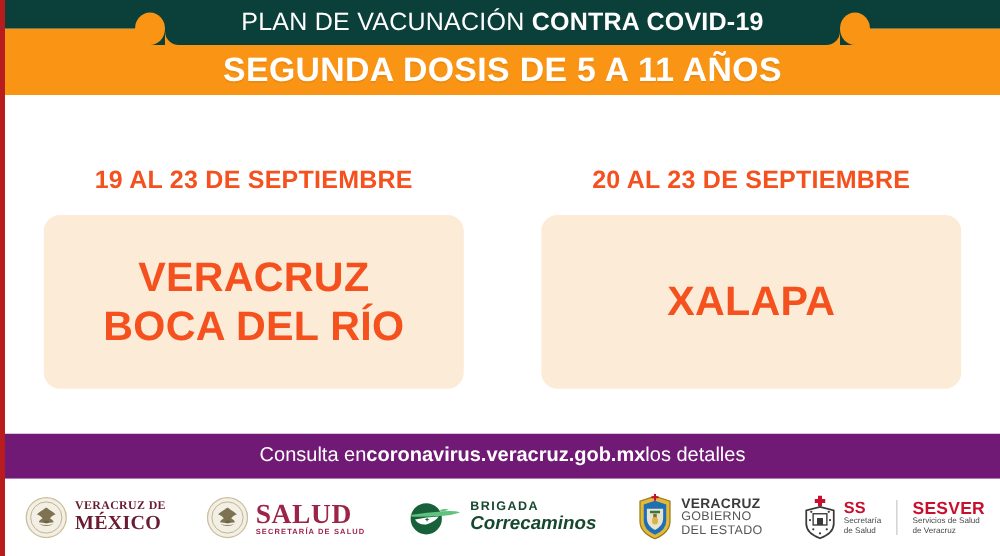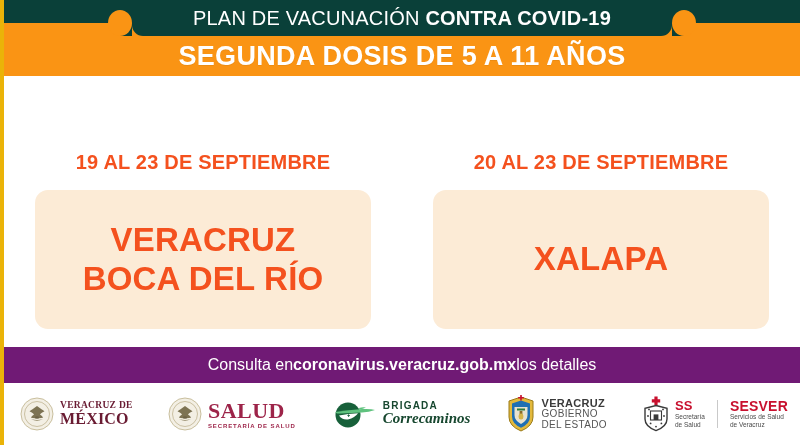--- a/index.html
+++ b/index.html
@@ -6,21 +6,21 @@
   body{
     width:800px;height:445px;
     background:#ffffff;
     font-family:"Liberation Sans", sans-serif;
     overflow:hidden;
     position:relative;
   }
   #poster{
     position:relative;width:800px;height:445px;
     background:#ffffff;
-    border-left:4px solid #eab308;
+    border-left:4px solid #b91c1c;
     box-sizing:border-box;
     overflow:hidden;
   }
 
   
   .header-wrap{position:relative;width:100%;height:76px;}
   .green-strip{
     position:absolute;left:0;top:0;width:100%;height:23px;
     background:#0a4039;
   }
@@ -63,21 +63,21 @@
     display:flex;align-items:center;justify-content:center;
     color:#ffffff;font-weight:bold;font-size:27px;
     letter-spacing:.3px;white-space:nowrap;
     text-shadow:0 1px 0 rgba(0,0,0,.06);
   }
 
   
   .body-area{
     position:relative;width:100%;height:271px;background:#ffffff;
     display:flex;justify-content:center;align-items:flex-start;
-    gap:62px;padding-top:75px;box-sizing:border-box;
+    gap:62px;padding-top:57px;box-sizing:border-box;
   }
   .col{width:336px;display:flex;flex-direction:column;align-items:center;}
   .date-label{
     color:#f4511e;font-weight:bold;font-size:20px;
     letter-spacing:.2px;white-space:nowrap;margin-bottom:16px;
   }
   .city-card{
     width:336px;height:139px;background:#fcebd6;border-radius:13px;
     display:flex;flex-direction:column;align-items:center;justify-content:center;
     box-sizing:border-box;padding:4px 10px;
@@ -110,21 +110,21 @@
   
   .gm-l1{font-family:"Liberation Serif", serif;font-weight:bold;font-size:9.5px;color:#691b32;letter-spacing:.3px;}
   .gm-l2{font-family:"Liberation Serif", serif;font-weight:bold;font-size:16px;color:#691b32;letter-spacing:.2px;}
 
   
   .sal-l1{font-family:"Liberation Serif", serif;font-weight:bold;font-size:22px;color:#9d2449;letter-spacing:.5px;}
   .sal-l2{font-size:6px;color:#9d2449;letter-spacing:.9px;font-weight:bold;margin-top:1px;}
 
   
   .br-l1{font-size:10px;font-weight:bold;color:#17472f;letter-spacing:1.2px;}
-  .br-l2{font-family:Liberation Serif, serif;font-style:italic;font-weight:bold;font-size:15px;color:#17472f;}
+  .br-l2{font-family:Liberation Sans, sans-serif;font-style:italic;font-weight:bold;font-size:15px;color:#17472f;}
 
   
   .vz-l1{font-size:11px;font-weight:bold;color:#3a3a3a;letter-spacing:.3px;}
   .vz-l2{font-size:10px;color:#555;letter-spacing:.3px;}
   .vz-l3{font-size:10px;color:#555;letter-spacing:.3px;}
 
   
   .ss-block{display:flex;align-items:center;gap:5px;}
   .ss-l1{font-size:13px;font-weight:bold;color:#c8102e;letter-spacing:.2px;}
   .ss-l2{font-size:6.5px;color:#4a4a4a;line-height:1.25;}

